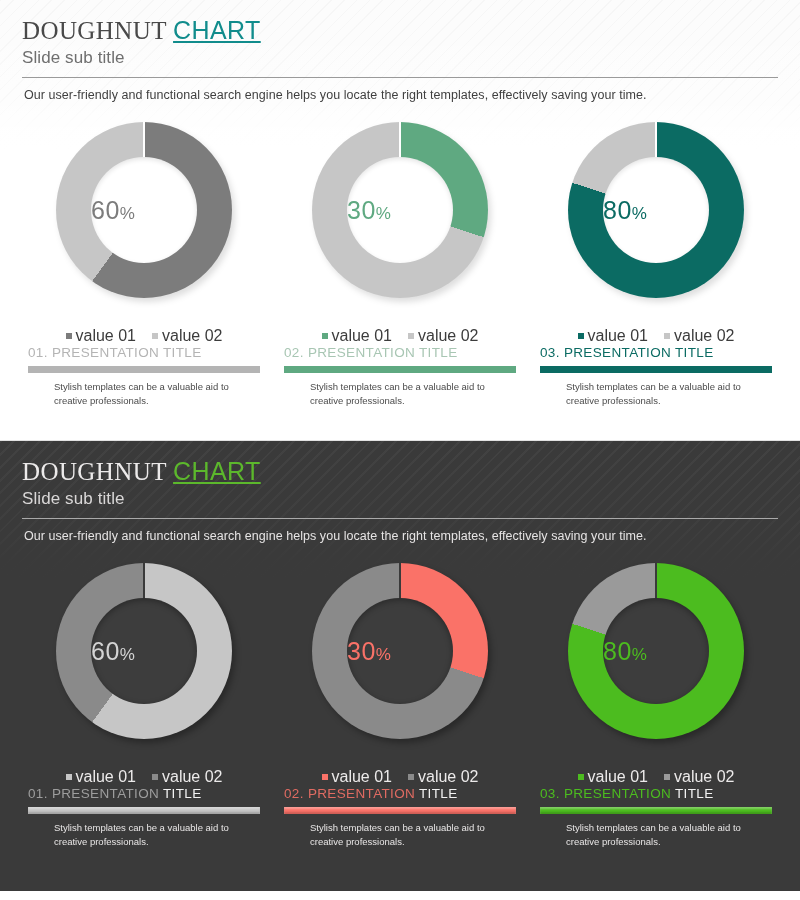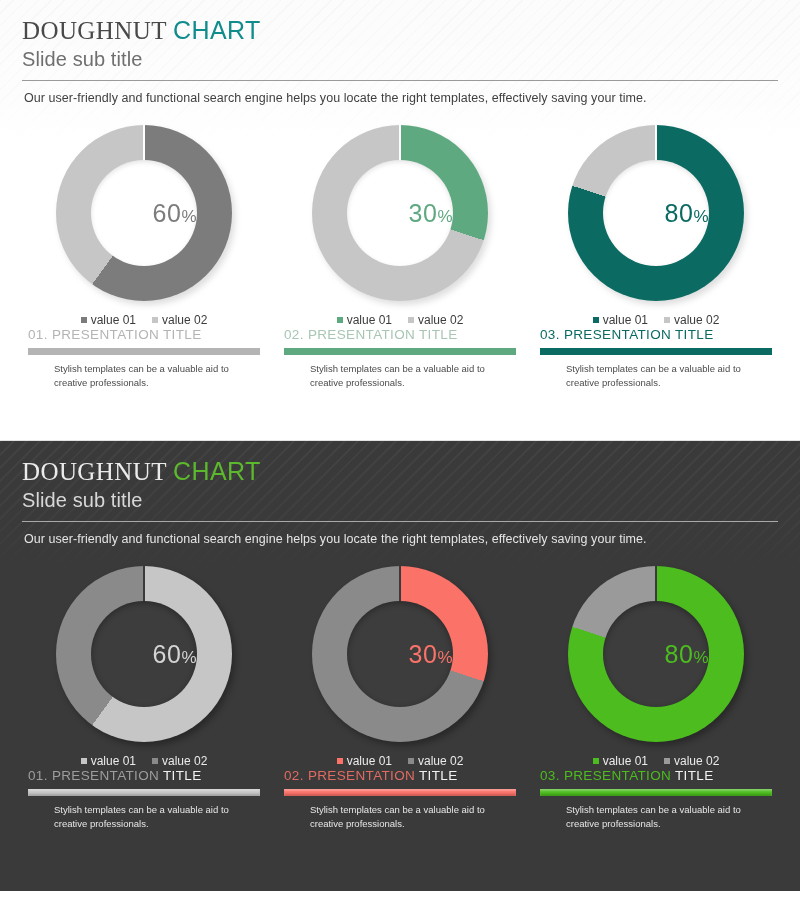--- a/index.html
+++ b/index.html
@@ -40,23 +40,23 @@
     pointer-events:none;
   }
 
   .content{position:relative;z-index:3;}
 
   
   .hdr{padding:16px 22px 0 22px;}
   .title{font-size:25px;letter-spacing:.4px;font-weight:400;line-height:1.12;}
   .title .t1{color:#494949;font-family:Liberation Serif, serif;}
   .title-dark .t1{color:#eceaea;}
-  .title .t2{color:#118c8c;}
+  .title .t2{color:#118c8c;text-decoration:underline;}
   .title-dark .t2{color:#5cb82c;}
-  .subtitle{font-size:20px;font-weight:400;color:#6f6f6f;margin-top:3px;letter-spacing:.1px;}
+  .subtitle{font-size:17px;font-weight:400;color:#6f6f6f;margin-top:3px;letter-spacing:.1px;}
   .subtitle-dark{color:#d9d7d7;}
   .hdr-rule{height:1px;background:#9a9a9a;margin:9px 0 0 0;}
   .hdr-rule-dark{background:#a9a9a9;}
   .desc{font-size:12.5px;color:#3f3f3f;padding:10px 0 0 2px;letter-spacing:.05px;}
   .desc-dark{color:#e6e4e4;}
 
   
   .cols{display:flex;padding:14px 16px 0 16px;}
   .col{flex:1;display:flex;flex-direction:column;align-items:center;}
 
@@ -67,37 +67,37 @@
     background:rgba(0,0,0,0.13);filter:blur(3px);
   }
   .donut-shadow-dark{background:rgba(0,0,0,0.30);}
   .donut{
     position:absolute;left:0;top:0;width:176px;height:176px;border-radius:50%;
   }
   .donut-hole{
     position:absolute;left:50%;top:50%;transform:translate(-50%,-50%);
     width:106px;height:106px;border-radius:50%;
     background:#ffffff;
-    display:flex;align-items:center;justify-content:flex-end;
+    display:flex;align-items:center;justify-content:flex-start;
     box-shadow:inset 0 2px 5px rgba(0,0,0,0.11);
   }
   .donut-hole-dark{background:#3d3d3d;box-shadow:inset 0 2px 6px rgba(0,0,0,0.33);}
   .pct{font-size:25px;font-weight:400;letter-spacing:.5px;}
   .pct .sym{font-size:17px;}
   .gap-line{
     position:absolute;left:50%;top:0;width:2px;height:38px;
     background:#ffffff;transform:translateX(-50%);
   }
   .gap-line-dark{background:#3a3a3a;}
   .gap-line-2{position:absolute;left:50%;top:50%;width:2px;height:38px;
     background:#ffffff;transform-origin:top center;}
   .gap-line-2-dark{background:#3a3a3a;}
 
   
-  .legend{display:flex;gap:16px;margin-top:12px;font-size:12px;}
+  .legend{display:flex;gap:16px;margin-top:29px;font-size:16px;}
   .legend-item{display:flex;align-items:center;gap:4px;color:#3c3c3c;}
   .legend-item-dark{color:#eceaea;}
   .swatch{width:6px;height:6px;display:inline-block;}
 
   
   .foot{width:100%;padding:0 0 0 0;}
   .foot-title{font-size:13.5px;letter-spacing:.35px;white-space:nowrap;}
   .foot-bar{height:7px;margin-top:6px;width:100%;}
   .foot-bar-dark{box-shadow:inset 0 2px 2px rgba(255,255,255,0.30), inset 0 -2px 2px rgba(0,0,0,0.18);}
   .foot-body{font-size:9.5px;line-height:1.5;margin-top:7px;padding-left:26px;color:#4b4b4b;}

